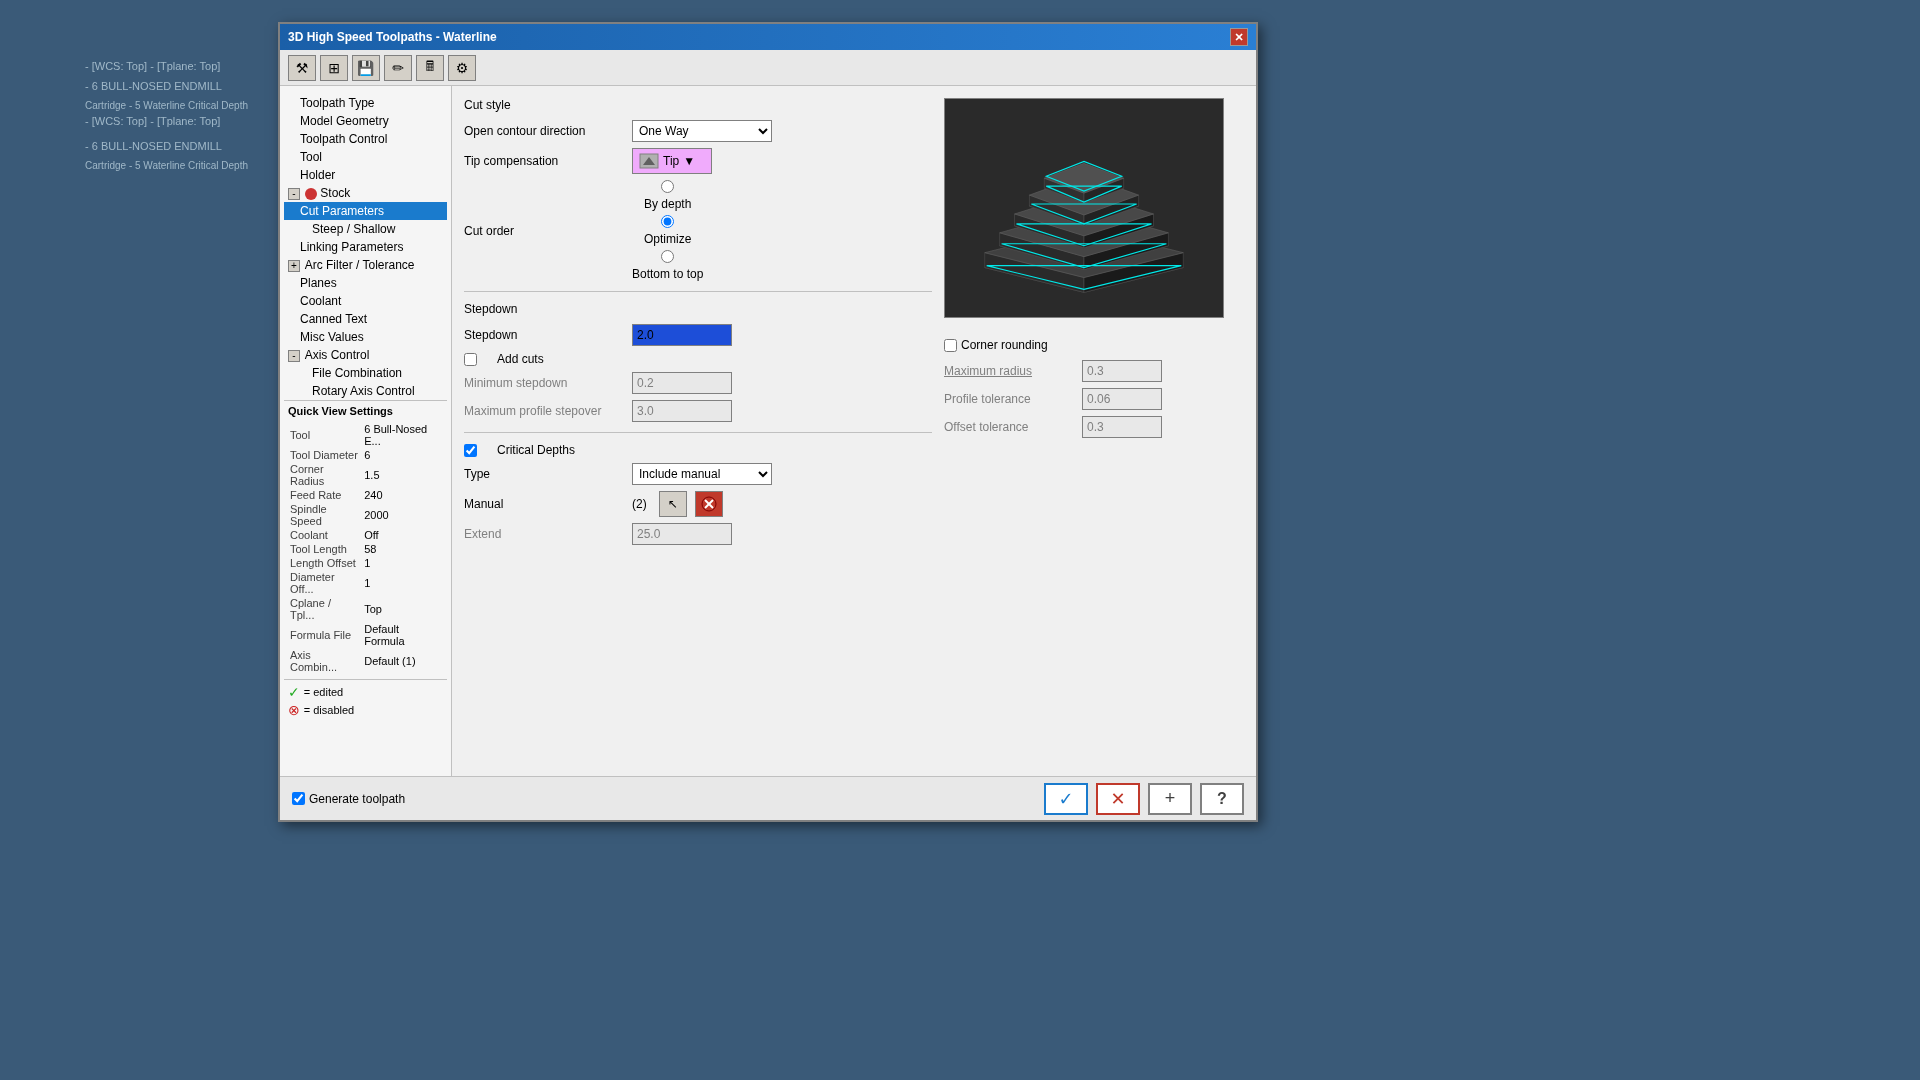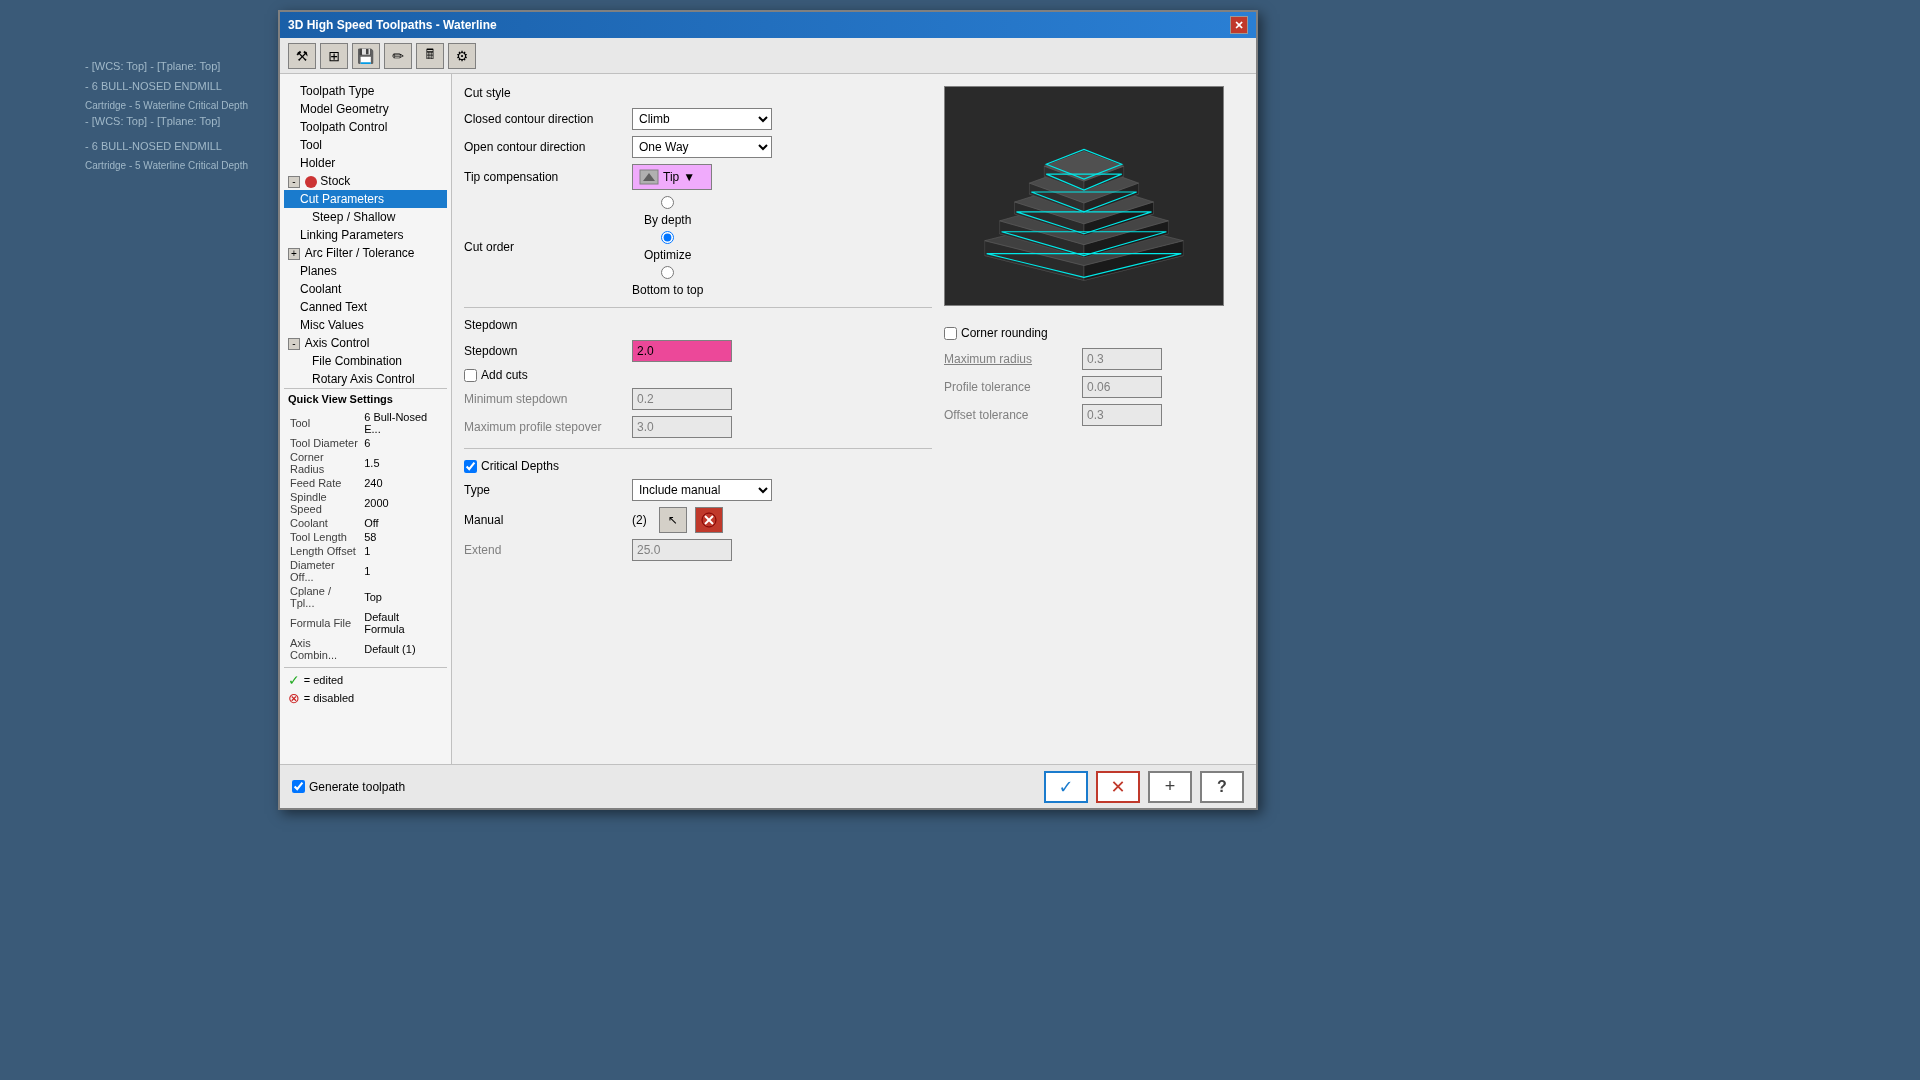--- a/index.html
+++ b/index.html
@@ -23,21 +23,21 @@
     
     .cad-text {
       position: absolute;
       color: #c8d8e8;
       font-size: 11px;
     }
 
     
     .dialog {
       position: absolute;
-      top: 10px;
+      top: 22px;
       left: 278px;
       width: 980px;
       height: 800px;
       background: #f0f0f0;
       border: 2px solid #808080;
       box-shadow: 4px 4px 12px rgba(0,0,0,0.5);
       display: flex;
       flex-direction: column;
     }
 
@@ -213,21 +213,21 @@
     .form-input {
       height: 22px;
       border: 1px solid #808080;
       background: white;
       font-size: 12px;
       padding: 0 4px;
       width: 100px;
     }
 
     .form-input.highlighted {
-      background: #ec4899;
+      background: #1d4ed8;
       border: 1px solid #808080;
     }
 
     .form-input.disabled {
       background: #e8e8e8;
       color: #808080;
     }
 
     
     .tip-comp-btn {
@@ -253,21 +253,21 @@
       display: flex;
       align-items: center;
       gap: 4px;
       flex-direction: column;
     }
 
     
     .checkbox-row {
       display: flex;
       align-items: center;
-      gap: 4px;
+      gap: 20px;
       margin-bottom: 6px;
     }
 
     
     .divider {
       border-top: 1px solid #c0c0c0;
       margin: 10px 0;
     }
 
     
@@ -566,27 +566,20 @@
       </div>
 
     </div>
 
     <div class="content-panel">
 
       <div class="main-settings">
 
         <div class="section-header">Cut style</div>
 
-        <div class="form-row">
-          <span class="form-label">Closed contour direction</span>
-          <select class="form-select">
-            <option>Climb</option>
-            <option>Conventional</option>
-          </select>
-        </div>
 
         <div class="form-row">
           <span class="form-label">Open contour direction</span>
           <select class="form-select">
             <option>One Way</option>
             <option>Zigzag</option>
             <option>Climb</option>
             <option>Conventional</option>
           </select>
         </div>

